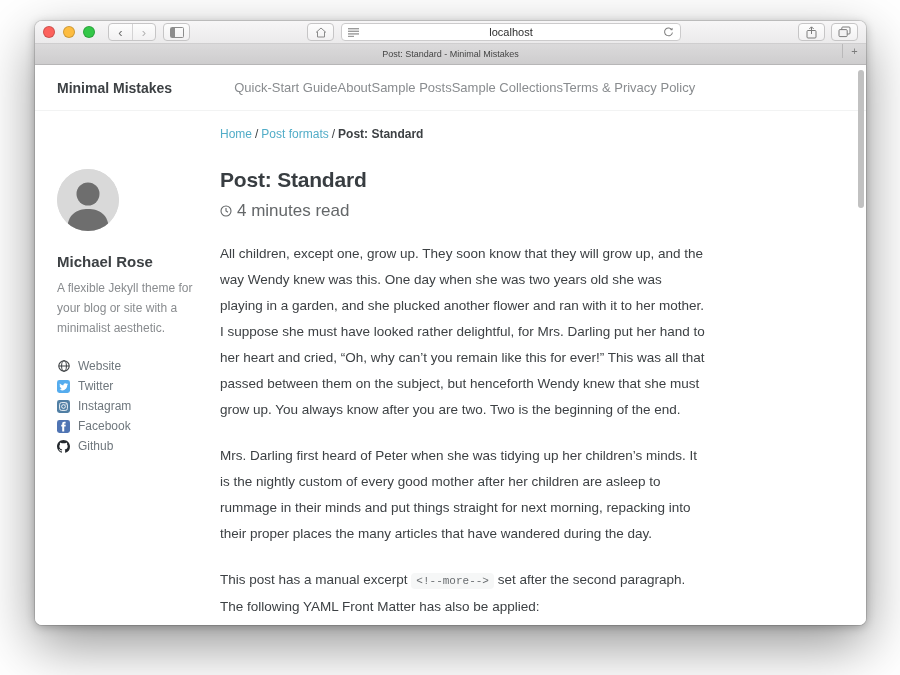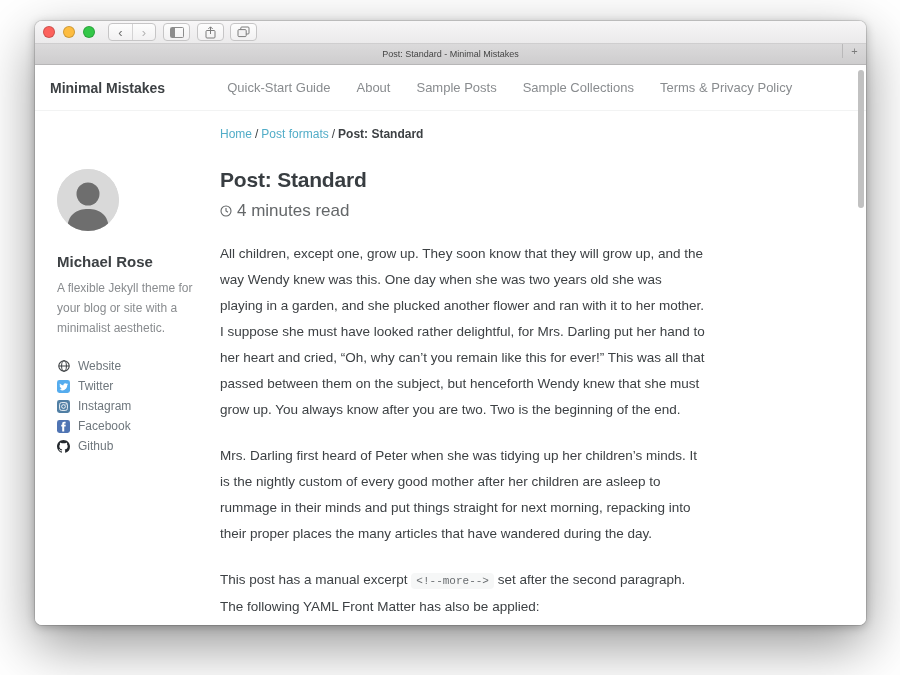--- a/index.html
+++ b/index.html
@@ -48,23 +48,23 @@
   .newtab {
     position:absolute; right:0; top:0; width:24px; height:14px;
     border-left:1px solid #b9b8b9; display:flex; align-items:center; justify-content:center;
     color:#7b7b7b; font-size:11px; line-height:1;
   }
 
   
   .page { position:relative; height:565px; background:#fff; overflow:hidden; }
   .scroll-thumb { position:absolute; right:2px; top:5px; width:6px; height:138px; border-radius:3px; background:#c1c1c1; z-index:40; }
 
-  .masthead { height:46px; border-bottom:1px solid #f2f3f3; display:flex; align-items:center; padding:0 15px; }
+  .masthead { height:46px; border-bottom:1px solid #f2f3f3; display:flex; align-items:center; padding:0 22px; }
   .site-title { font-size:14px; font-weight:700; color:#3d4144; margin-right:62px; }
-  .mast-nav { display:flex; gap:26px; }
+  .mast-nav { display:flex; }
   .mast-link { font-size:13px; color:#898c8f; }
 
   .content { display:flex; padding-left:22px; }
 
   
   .sidebar { width:163px; padding-top:58px; flex:none; }
   .avatar { width:62px; height:62px; border-radius:50%; overflow:hidden; background:#d9d9d9; }
   .author-name { margin-top:22px; font-size:15px; font-weight:700; color:#3d4144; }
   .author-bio { margin-top:8px; font-size:12px; line-height:20px; color:#898c8f; width:150px; }
   .author-links { margin-top:18px; }
@@ -110,20 +110,40 @@
         <span class="seg-btn">›</span>
       </div>
 
       <div class="tb-btn">
         <svg class="tbi" width="14" height="11" viewBox="0 0 14 11">
           <rect x="0.5" y="0.5" width="13" height="10" rx="1" fill="none" stroke="#8c8c8c"></rect>
           <rect x="1" y="1" width="4" height="9" fill="#8c8c8c"></rect>
         </svg>
       </div>
 
+      <div class="url-wrap">
+        <div class="tb-btn" style="margin-right:7px">
+          <svg class="tbi" width="12" height="11" viewBox="0 0 12 11">
+            <path d="M1 5.5 L6 1 L11 5.5 M2.5 4.6 V10 H9.5 V4.6" fill="none" stroke="#8a8a8a" stroke-width="1"></path>
+          </svg>
+        </div>
+        <div class="url-field">
+          <svg class="tbi" width="11" height="9" viewBox="0 0 11 9">
+            <rect x="0" y="0" width="11" height="1.4" fill="#9b9b9b"></rect>
+            <rect x="0" y="2.6" width="11" height="1.4" fill="#9b9b9b"></rect>
+            <rect x="0" y="5.2" width="11" height="1.4" fill="#9b9b9b"></rect>
+            <rect x="0" y="7.8" width="6" height="1.2" fill="#9b9b9b"></rect>
+          </svg>
+          <span class="url-text">localhost</span>
+          <svg class="tbi" width="11" height="11" viewBox="0 0 12 12">
+            <path d="M9.8 3.2 A4.3 4.3 0 1 0 10.3 6" fill="none" stroke="#7d7d7d" stroke-width="1.1"></path>
+            <path d="M10.6 0.8 L10.3 3.6 L7.5 3.2 Z" fill="#7d7d7d"></path>
+          </svg>
+        </div>
+      </div>
 
       <div class="right-btns">
         <div class="tb-btn">
           <svg class="tbi" width="11" height="13" viewBox="0 0 11 13">
             <rect x="1" y="4.5" width="9" height="7.5" rx="1" fill="none" stroke="#7c7c7c"></rect>
             <path d="M5.5 8 V1 M3.3 3 L5.5 0.8 L7.7 3" fill="none" stroke="#7c7c7c"></path>
           </svg>
         </div>
         <div class="tb-btn">
           <svg class="tbi" width="13" height="12" viewBox="0 0 13 12">

